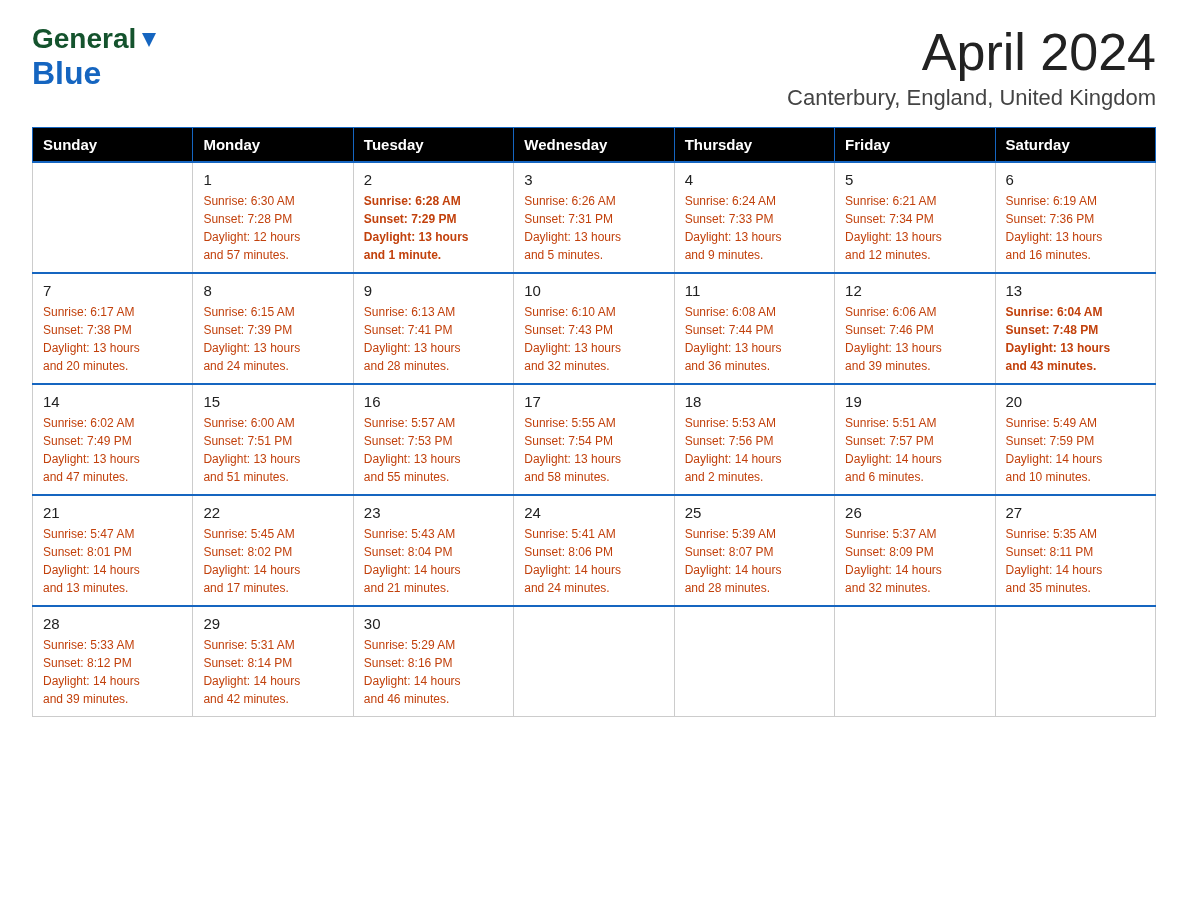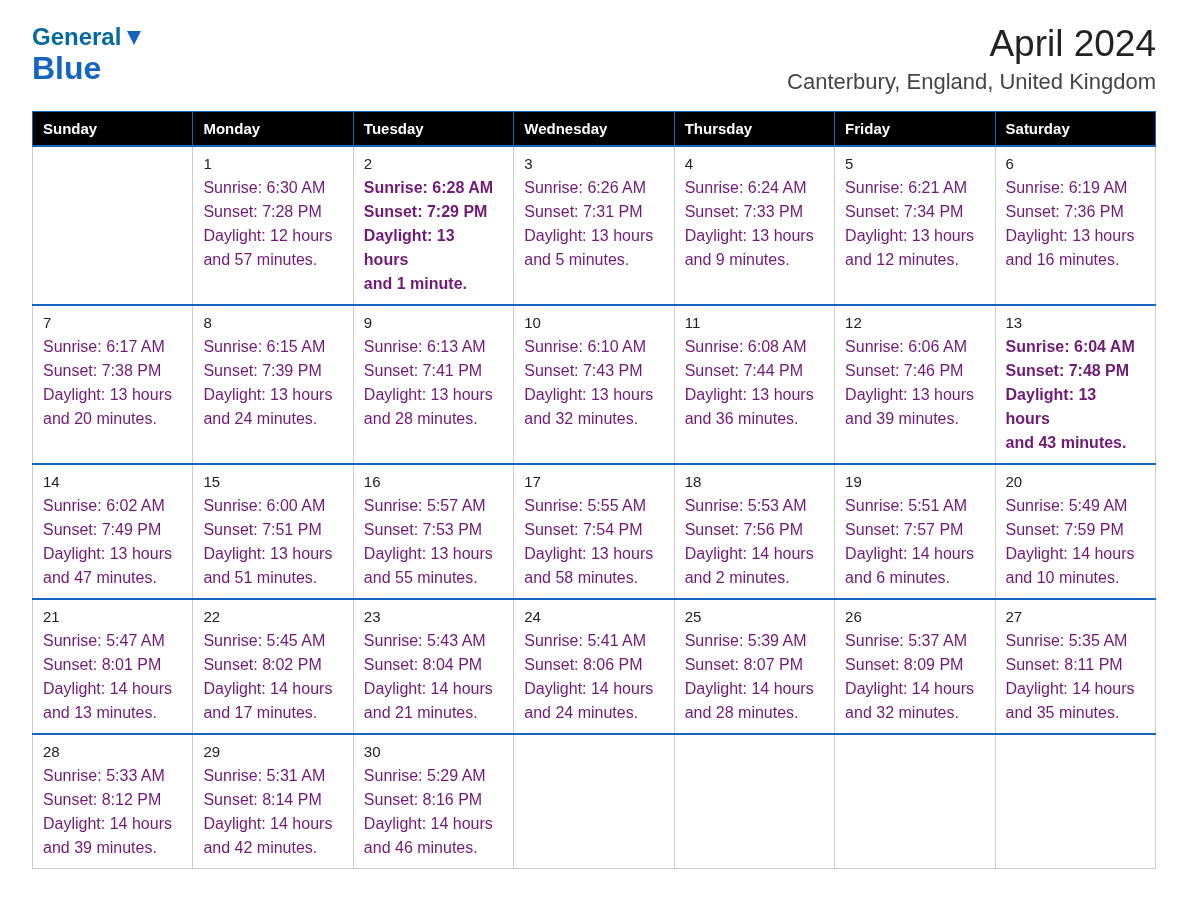--- a/index.html
+++ b/index.html
@@ -15,39 +15,39 @@
       justify-content: space-between;
       align-items: flex-start;
       margin-bottom: 8px;
     }
     .logo {
       display: flex;
       flex-direction: column;
       align-items: flex-start;
     }
     .logo-text {
-      font-size: 24px;
+      font-size: 28px;
       font-weight: bold;
-      color: #0369a1;
+      color: #14532d;
       line-height: 1.1;
     }
     .logo-line {
       display: flex;
       align-items: center;
     }
     .logo-blue-line {
       color: #1565c0;
       font-size: 32px;
       font-weight: bold;
     }
     .title-block {
       text-align: right;
     }
     .month-title {
-      font-size: 37px;
+      font-size: 52px;
       font-weight: normal;
       color: #222;
       line-height: 1.1;
     }
     .location-title {
       font-size: 22px;
       color: #444;
       margin-top: 4px;
     }
     .calendar {
@@ -77,22 +77,22 @@
     .calendar tr.week-row td {
       border-top: 2px solid #1565c0;
     }
     .day-number {
       font-size: 15px;
       font-weight: normal;
       color: #222;
       margin-bottom: 4px;
     }
     .day-info {
-      font-size: 16px;
-      color: #701a75;
+      font-size: 12px;
+      color: #c2410c;
       line-height: 1.5;
     }
   </style>
 </head>
 <body>
 
 <div class="header-top">
   <div class="logo">
     <div class="logo-line">
       <span class="logo-text">General</span>

